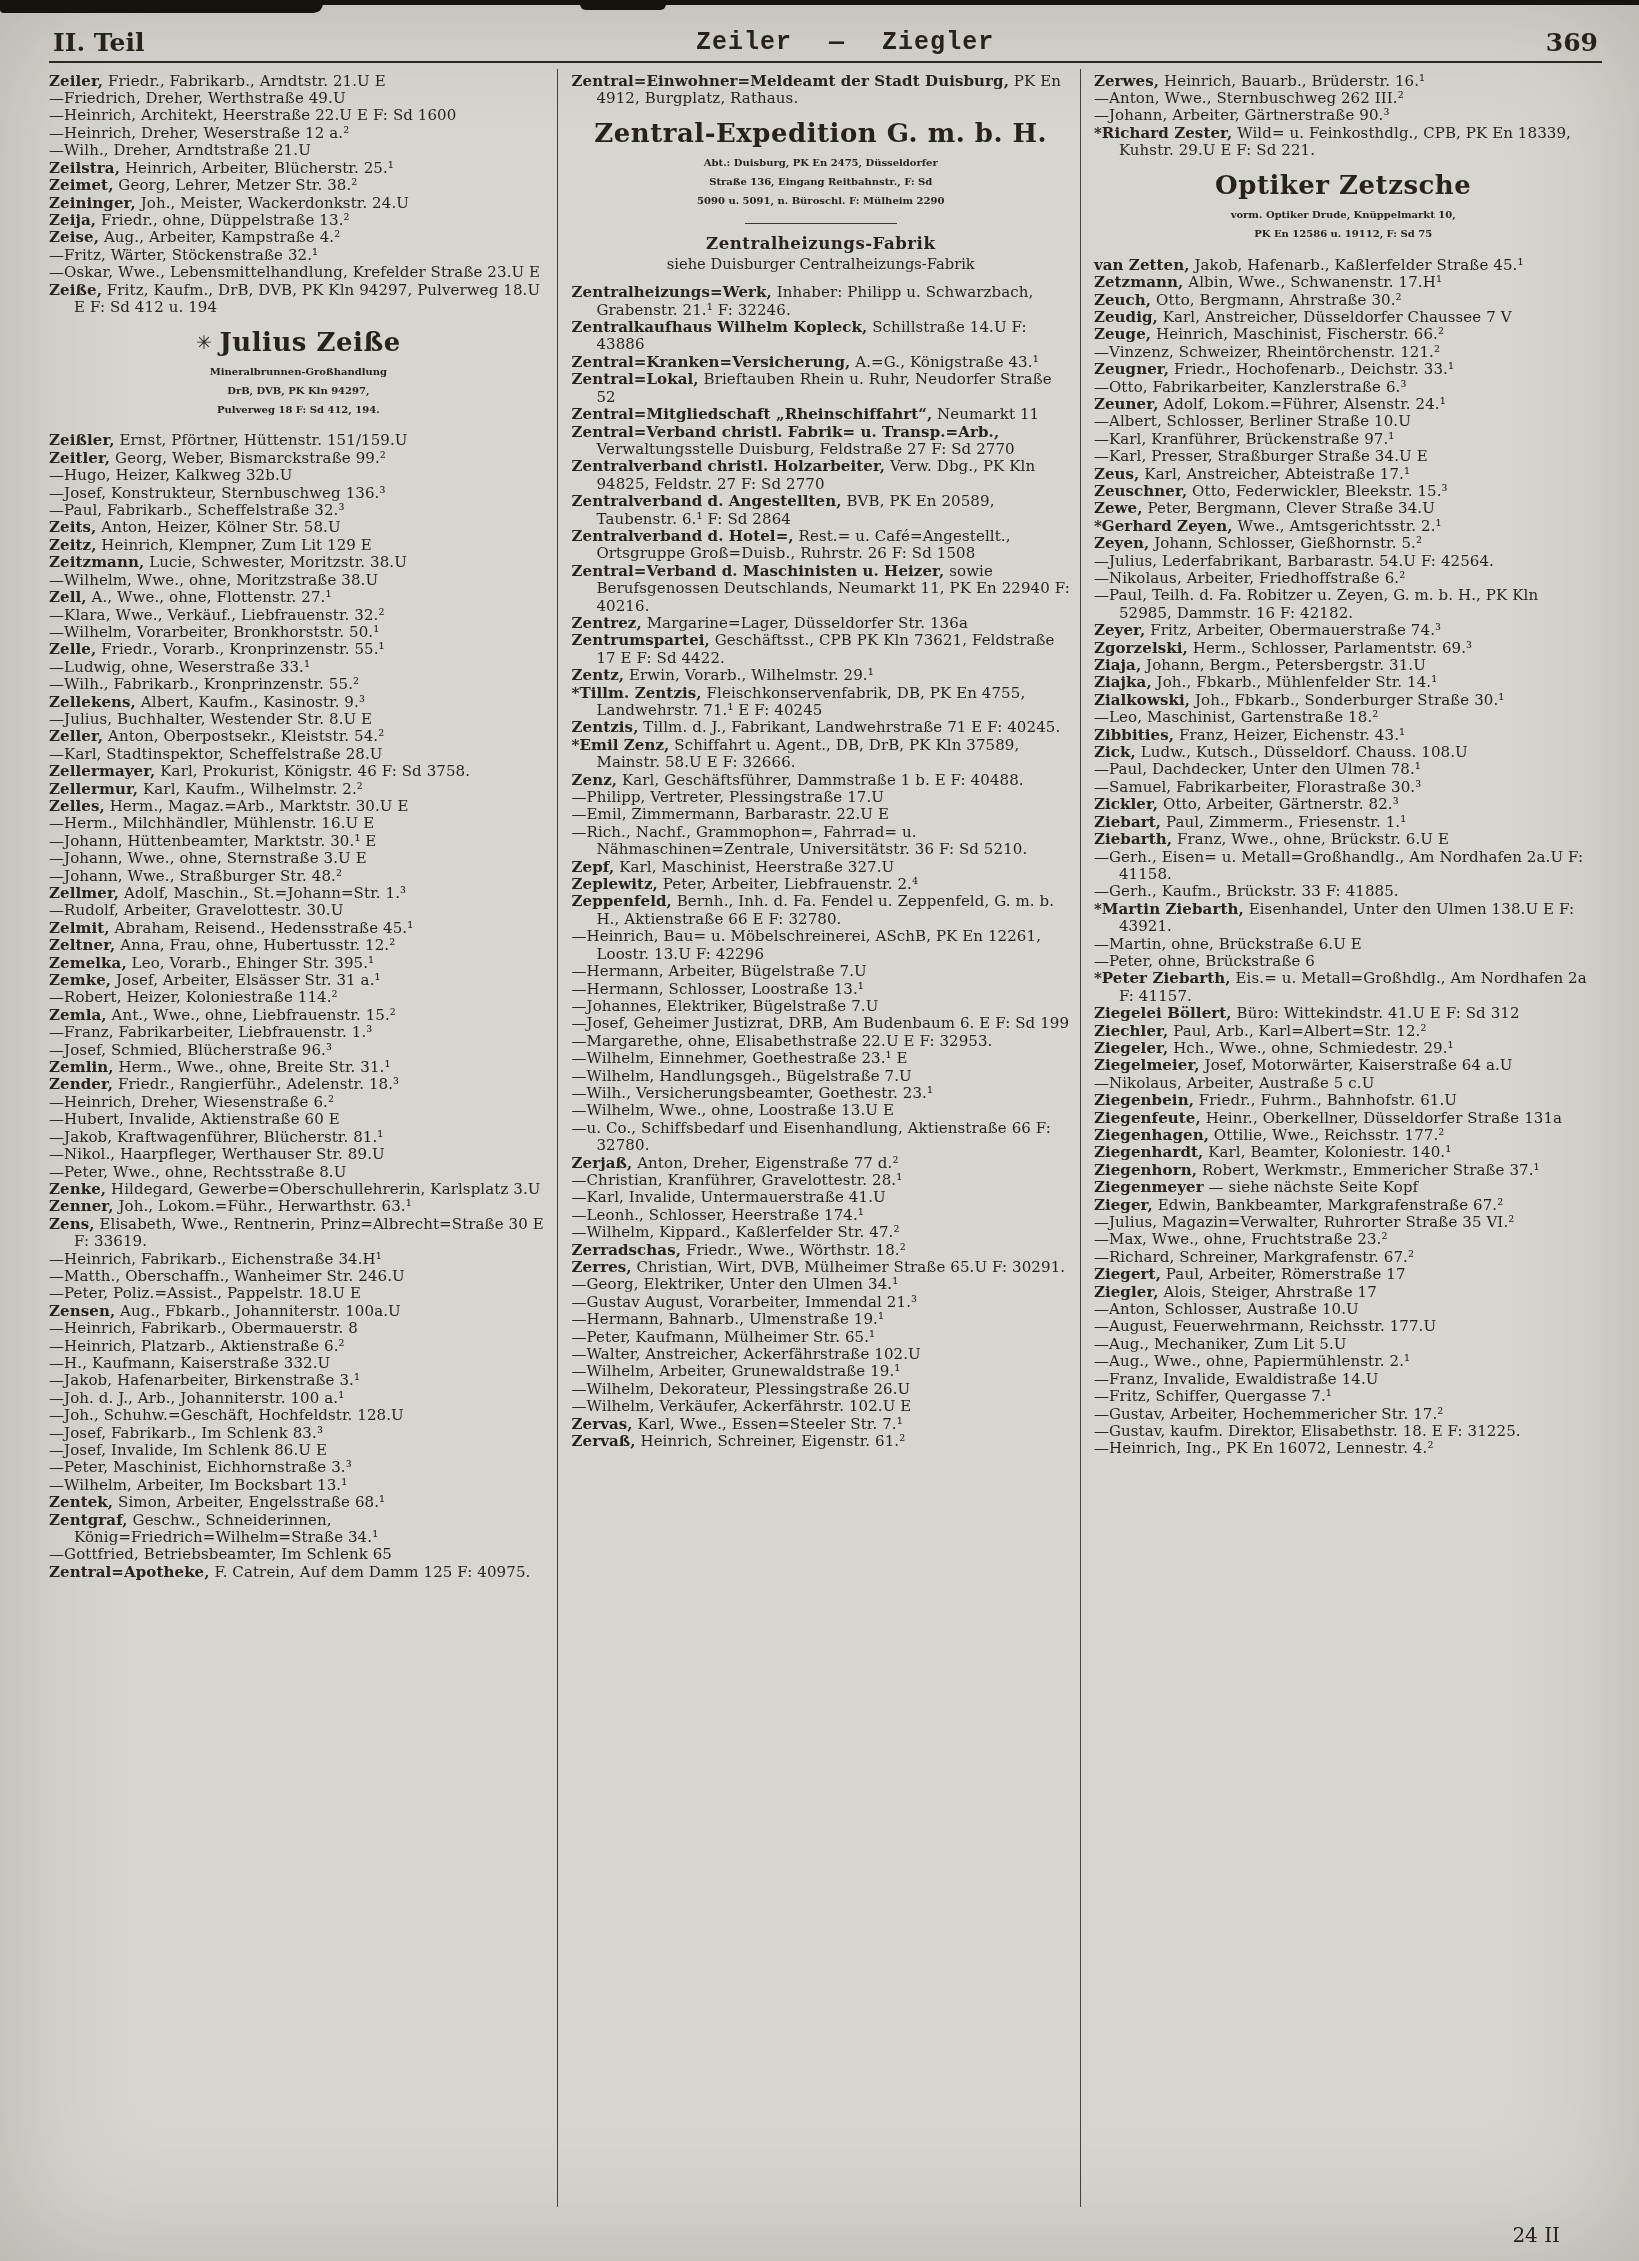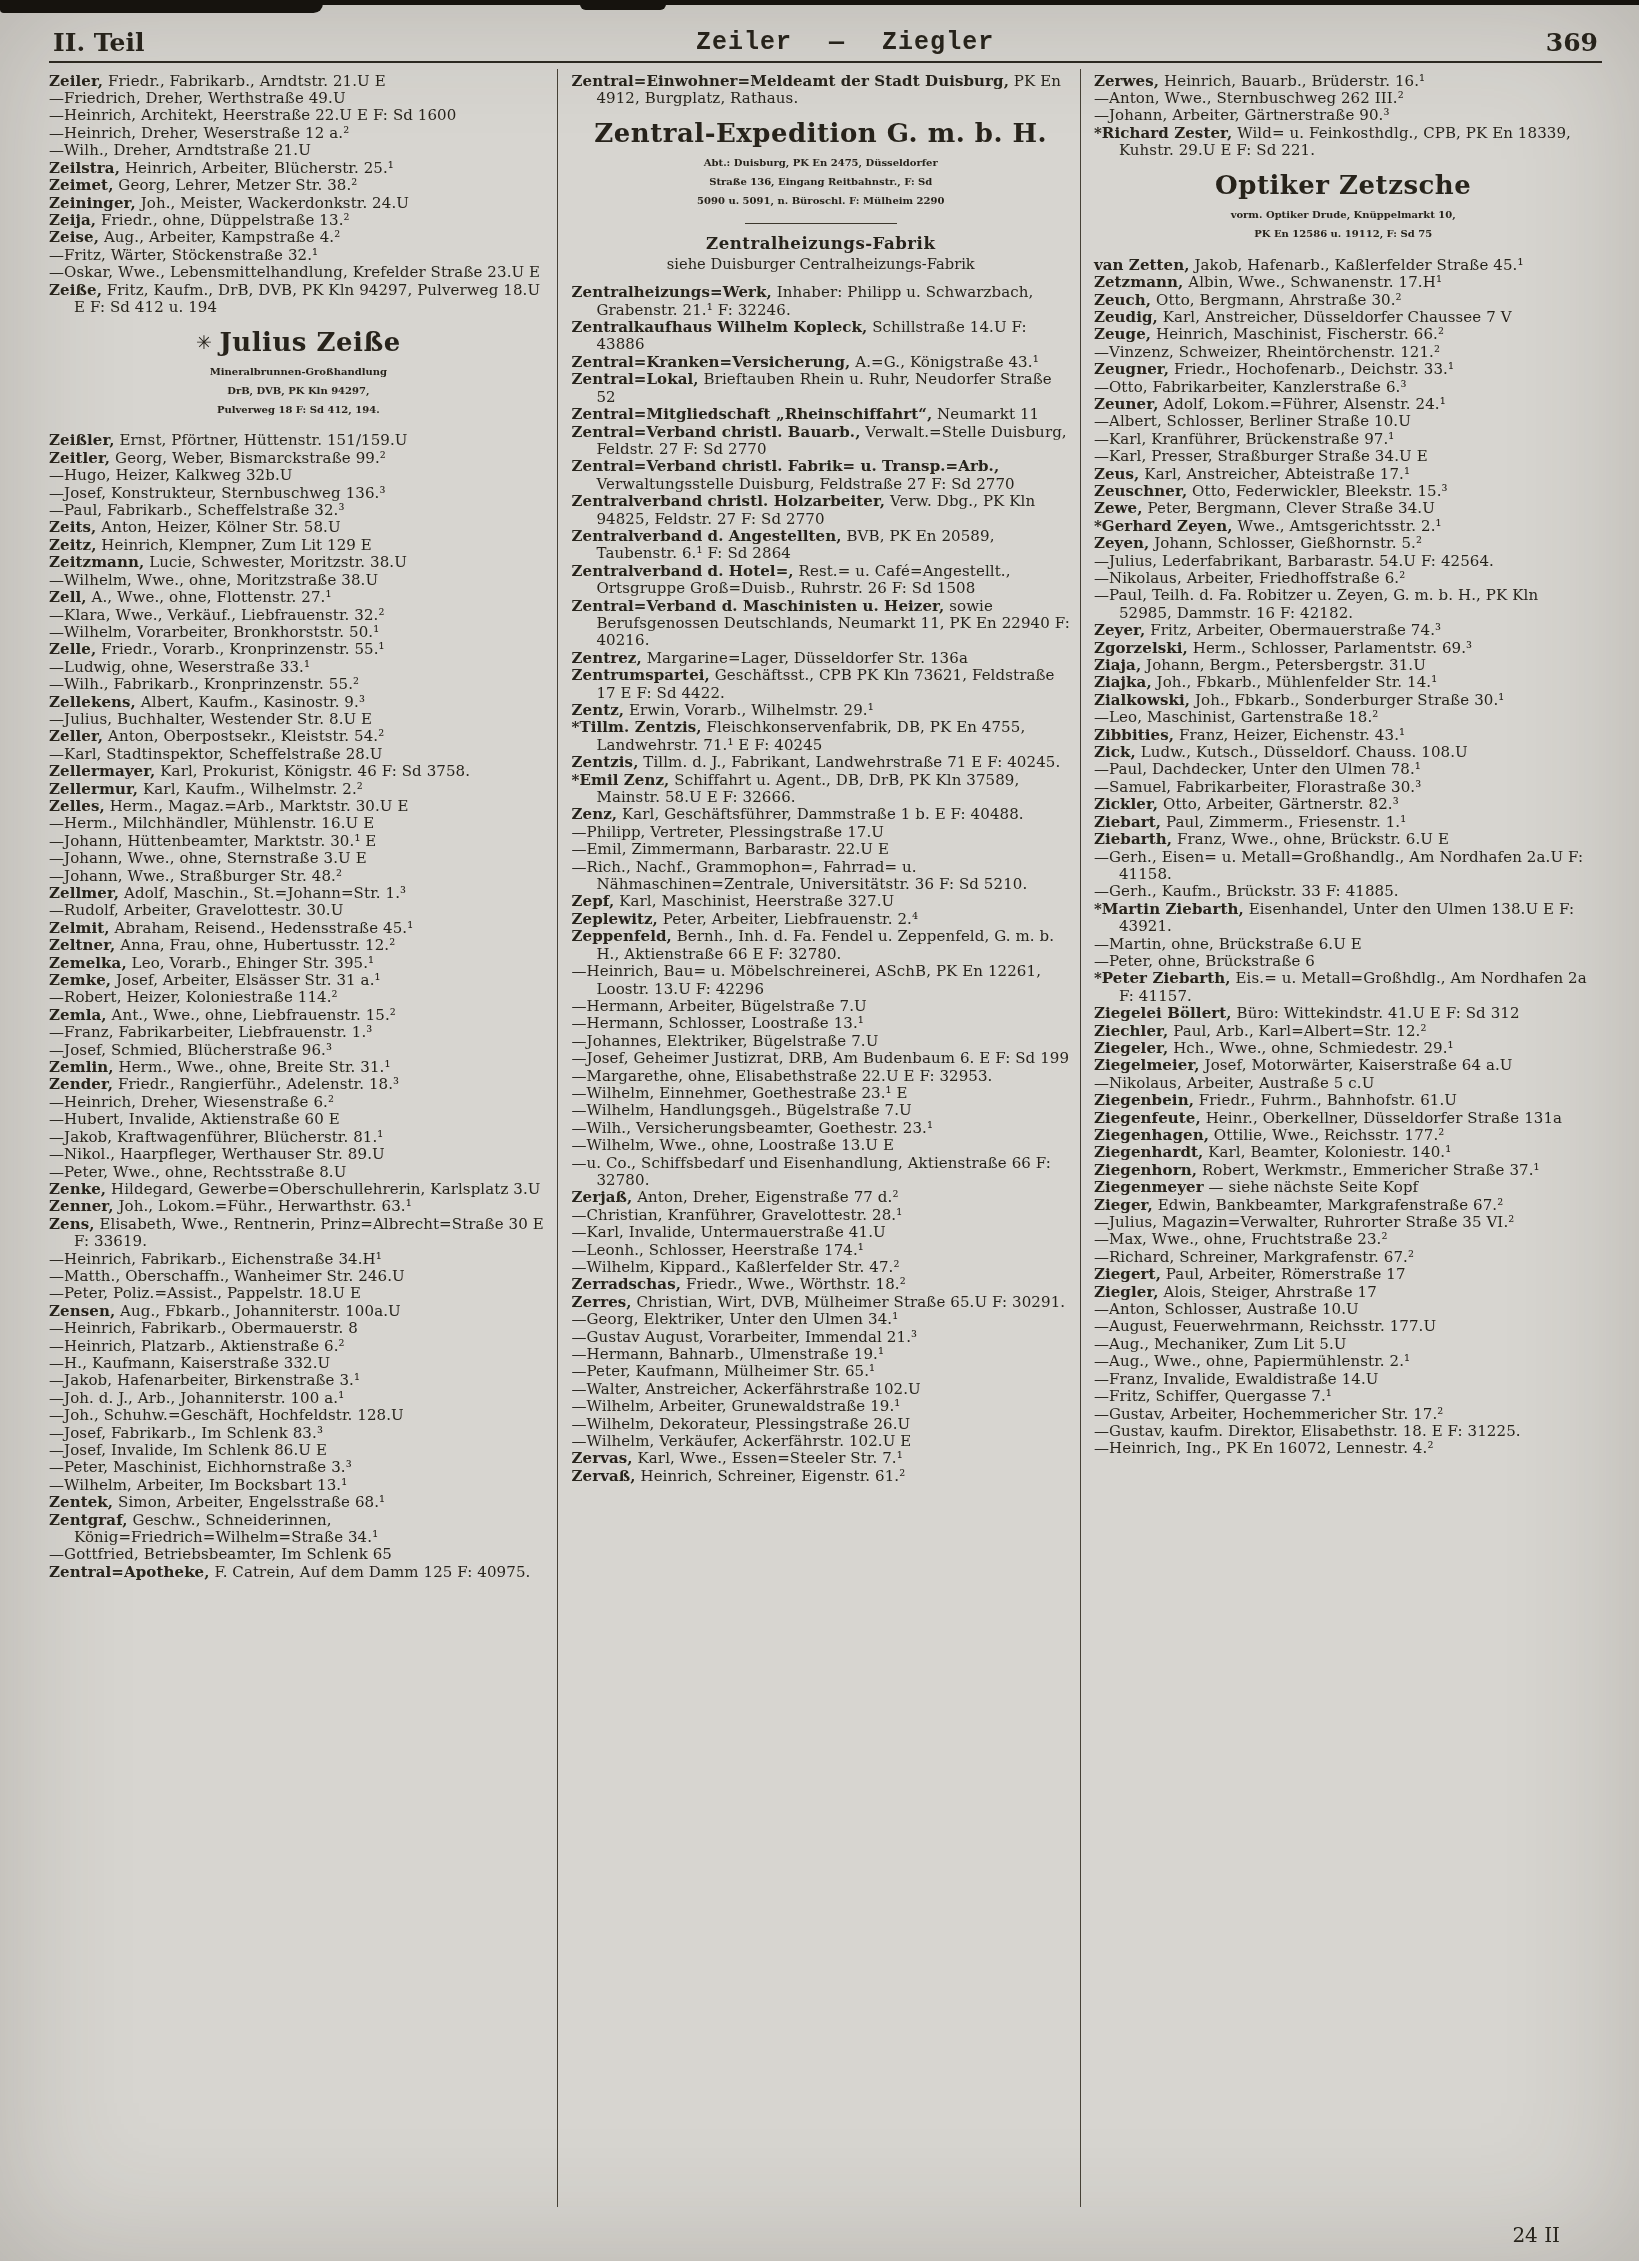--- a/index.html
+++ b/index.html
@@ -163,21 +163,20 @@
         </div>
         <div class="crossref">
           <div class="ad-title">Zentralheizungs-Fabrik</div>
           <div class="ad-line">siehe Duisburger Centralheizungs-Fabrik</div>
         </div>
         <div class="entry"><b>Zentralheizungs=Werk,</b> Inhaber: Philipp u. Schwarzbach, Grabenstr. 21.¹ F: 32246.</div>
         <div class="entry"><b>Zentralkaufhaus Wilhelm Kopleck,</b> Schillstraße 14.U F: 43886</div>
         <div class="entry"><b>Zentral=Kranken=Versicherung,</b> A.=G., Königstraße 43.¹</div>
         <div class="entry"><b>Zentral=Lokal,</b> Brieftauben Rhein u. Ruhr, Neudorfer Straße 52</div>
         <div class="entry"><b>Zentral=Mitgliedschaft „Rheinschiffahrt“,</b> Neumarkt 11</div>
-        <div class="entry"><b>Zentral=Verband christl. Bauarb.,</b> Verwalt.=Stelle Duisburg, Feldstr. 27 F: Sd 2770</div>
         <div class="entry"><b>Zentral=Verband christl. Fabrik= u. Transp.=Arb.,</b> Verwaltungsstelle Duisburg, Feldstraße 27 F: Sd 2770</div>
         <div class="entry"><b>Zentralverband christl. Holzarbeiter,</b> Verw. Dbg., PK Kln 94825, Feldstr. 27 F: Sd 2770</div>
         <div class="entry"><b>Zentralverband d. Angestellten,</b> BVB, PK En 20589, Taubenstr. 6.¹ F: Sd 2864</div>
         <div class="entry"><b>Zentralverband d. Hotel=,</b> Rest.= u. Café=Angestellt., Ortsgruppe Groß=Duisb., Ruhrstr. 26 F: Sd 1508</div>
         <div class="entry"><b>Zentral=Verband d. Maschinisten u. Heizer,</b> sowie Berufsgenossen Deutschlands, Neumarkt 11, PK En 22940 F: 40216.</div>
         <div class="entry"><b>Zentrez,</b> Margarine=Lager, Düsseldorfer Str. 136a</div>
         <div class="entry"><b>Zentrumspartei,</b> Geschäftsst., CPB PK Kln 73621, Feldstraße 17 E F: Sd 4422.</div>
         <div class="entry"><b>Zentz,</b> Erwin, Vorarb., Wilhelmstr. 29.¹</div>
         <div class="entry"><b>*Tillm. Zentzis,</b> Fleischkonservenfabrik, DB, PK En 4755, Landwehrstr. 71.¹ E F: 40245</div>
         <div class="entry"><b>Zentzis,</b> Tillm. d. J., Fabrikant, Landwehrstraße 71 E F: 40245.</div>

